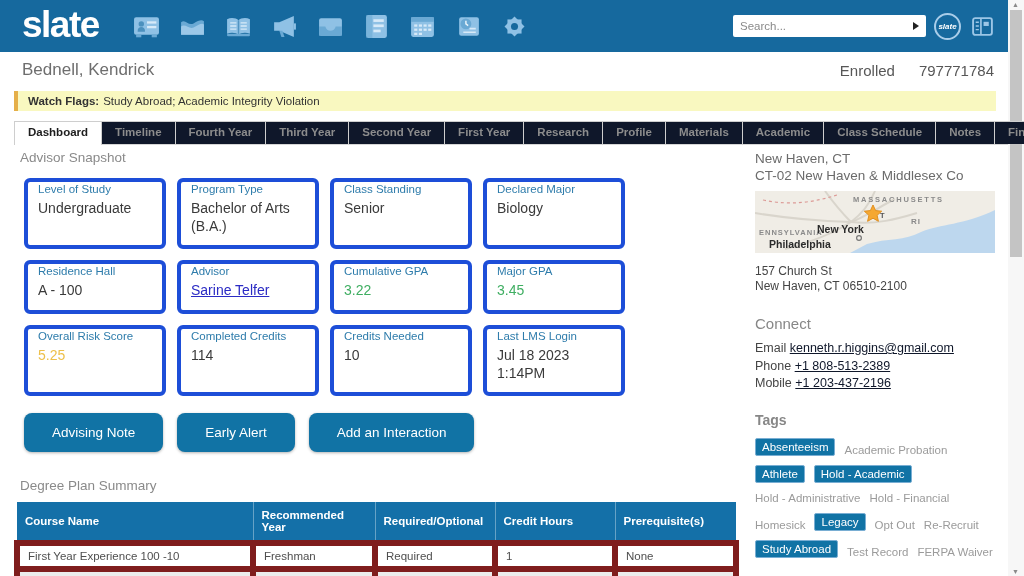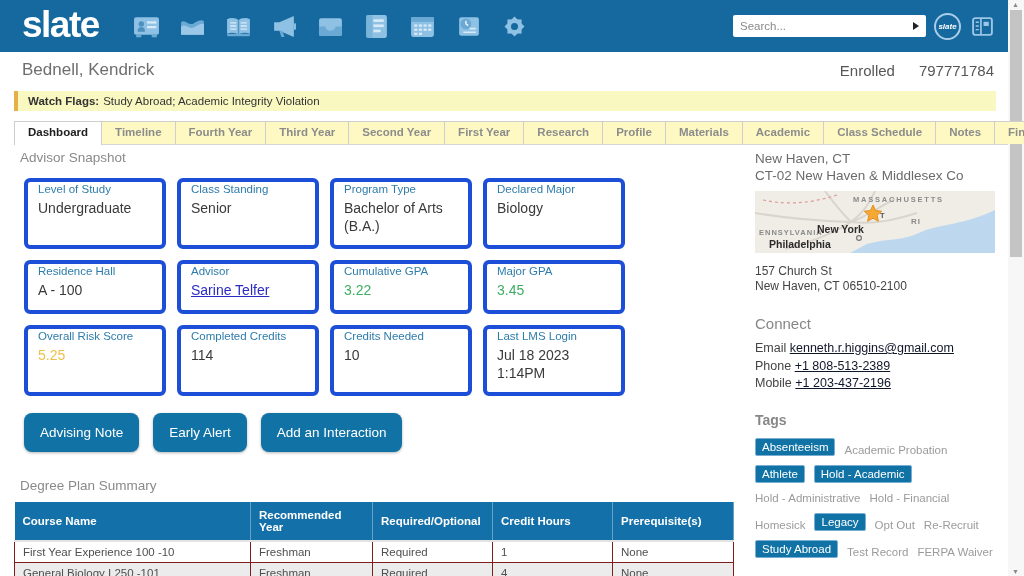--- a/index.html
+++ b/index.html
@@ -41,21 +41,21 @@
     font-size:15px; color:#575757; }
 
   .watchflags { position:absolute; left:14px; top:91px; width:982px; height:20px;
     background:#f9f8c0; border-left:4px solid #e5af49; display:flex;
     align-items:center; padding-left:10px; font-size:11.5px; color:#333; }
   .watchflags b { margin-right:4px; }
 
   
   .tabbar { position:absolute; left:14px; top:121px; width:994px; height:24px;
     display:flex; align-items:flex-end; border-bottom:1px solid #d6d6d6; }
-  .tab { height:23px; line-height:21px; padding:0 13px; background:#fef9c3;
+  .tab { height:23px; line-height:21px; padding:0 13px; background:#0f172a;
     border:1px solid #cecece; border-bottom:none; font-size:11.5px; font-weight:bold;
     color:#8c8c8c; cursor:pointer; white-space:nowrap; margin-right:-1px; }
   .tab.active { background:#fff; color:#1d1d1d; position:relative; height:24px;
     margin-bottom:-1px; }
 
   
   .main { position:absolute; left:14px; top:150px; width:726px; }
   .section-title { font-size:13.5px; color:#8a8a8a; margin:0 0 0 6px; font-weight:normal; }
 
   .cards { display:grid; grid-template-columns:repeat(4,142px); gap:11px 11px;
@@ -63,31 +63,31 @@
   .card { background:#fff; border:4px solid #1d4ed8; border-radius:6px;
     padding:1px 10px 10px; min-height:54px; }
   .card-label { color:#2e7cab; font-size:11.5px; margin-bottom:5px; }
   .card-value { color:#3a3a3a; font-size:14px; line-height:1.25; }
   .card-value.green { color:#3fae62; }
   .card-value.gold  { color:#edc04a; }
   .card-value a { color:#2b2bc4; }
 
   .actions { display:flex; gap:14px; margin:17px 0 0 10px; }
   .btn { background:#1173a5; color:#fff; border:none; border-radius:8px;
-    padding:12px 16px; font-size:13.5px; font-family:"Liberation Sans",sans-serif;
+    padding:12px 28px; font-size:13.5px; font-family:"Liberation Sans",sans-serif;
     cursor:pointer; box-shadow:0 1px 3px rgba(0,0,0,.3); }
 
   .degree-title { margin:26px 0 0 6px; }
   table.degree { border-collapse:collapse; margin-top:9px; width:719px;
     table-layout:fixed; }
   table.degree th { background:#1470a8; color:#fff; text-align:left;
     font-size:11.5px; padding:7px 8px; border-right:1px solid rgba(255,255,255,.35);
     border-bottom:2px solid #e3e3e3; }
   table.degree td { font-size:11.5px; color:#4f4f4f; padding:4px 8px;
-    border:1px solid #7f1d1d; background:#fff; }
+    border:6px solid #7f1d1d; background:#fff; }
   table.degree tr.alt td { background:#ececec; }
 
   
   .sidebar { position:absolute; left:755px; top:150px; width:240px; }
   .loc { font-size:13.5px; color:#6b6b6b; line-height:17px; }
   .map { margin-top:7px; width:240px; height:62px; display:block; }
   .address { margin-top:11px; font-size:12px; color:#444; line-height:15px; }
   .connect-title { margin-top:21px; font-size:15px; color:#878787; font-weight:normal; }
   .contact { margin-top:8px; font-size:12.5px; color:#444; line-height:17.5px; }
   .contact a { color:#0f172a;text-align:right; }
@@ -245,26 +245,26 @@
 
   <div class="main">
     <h2 class="section-title">Advisor Snapshot</h2>
 
     <div class="cards">
       <div class="card">
         <div class="card-label">Level of Study</div>
         <div class="card-value">Undergraduate</div>
       </div>
       <div class="card">
+        <div class="card-label">Program Type</div>
+        <div class="card-value">Bachelor of Arts (B.A.)</div>
+      </div>
+      <div class="card">
         <div class="card-label">Class Standing</div>
         <div class="card-value">Senior</div>
-      </div>
-      <div class="card">
-        <div class="card-label">Program Type</div>
-        <div class="card-value">Bachelor of Arts (B.A.)</div>
       </div>
       <div class="card">
         <div class="card-label">Declared Major</div>
         <div class="card-value">Biology</div>
       </div>
 
       <div class="card">
         <div class="card-label">Residence Hall</div>
         <div class="card-value">A - 100</div>
       </div>

